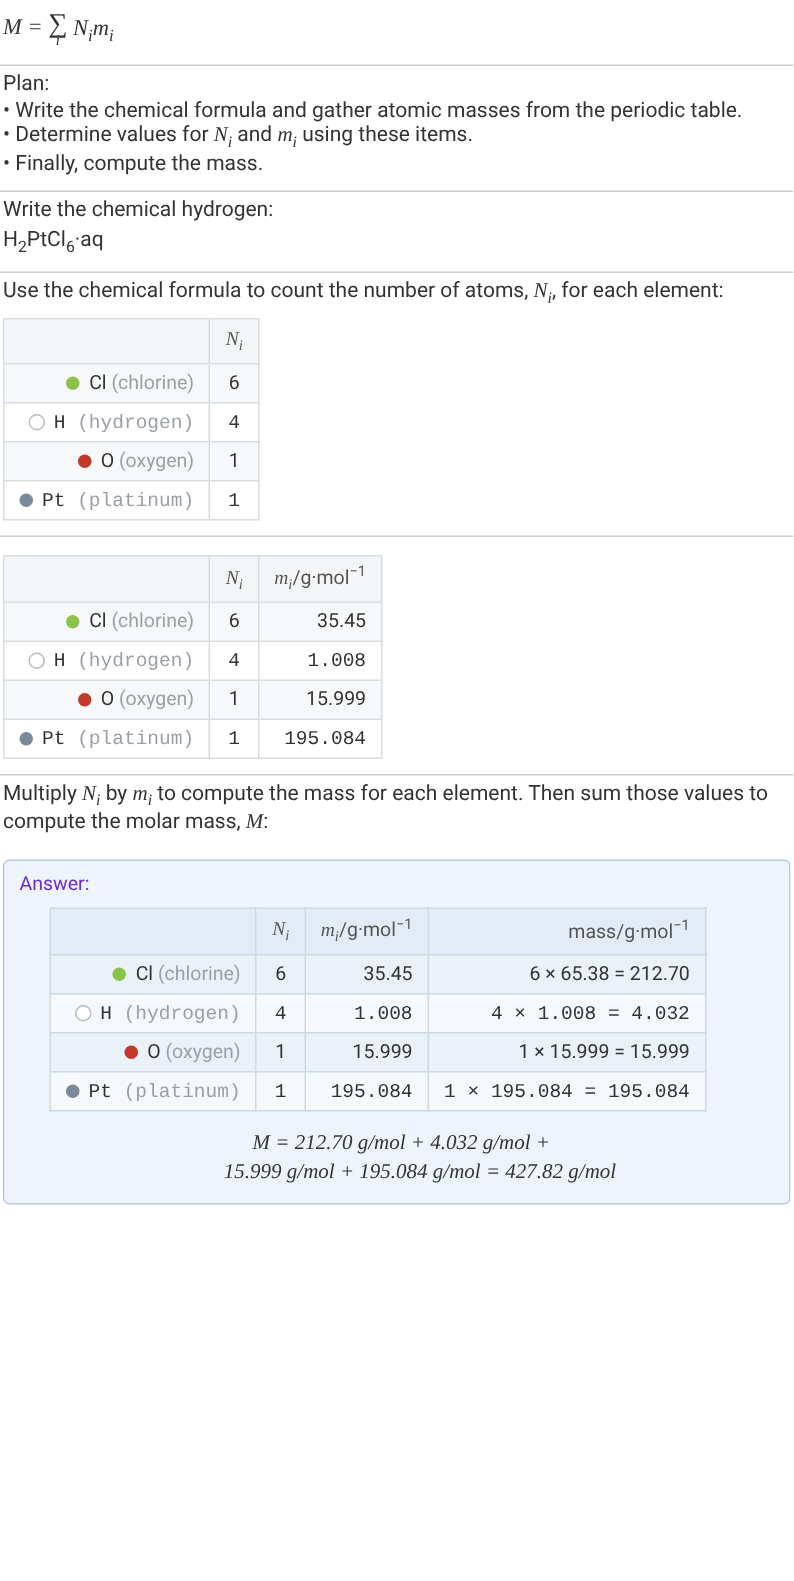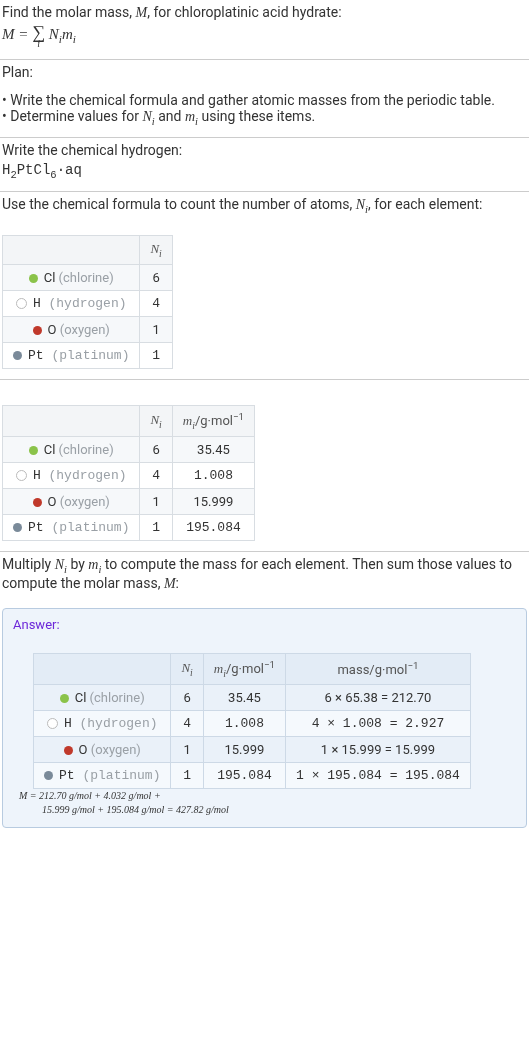--- a/index.html
+++ b/index.html
@@ -43,34 +43,34 @@
   sub, .sub {
     font-size: 0.75em;
     vertical-align: sub;
     font-style: italic;
   }
   sup {
     font-size: 0.75em;
     vertical-align: super;
   }
   .plan-list {
-    margin-top: 12px;
+    margin-top: 2px;
   }
   .plan-list .item {
     margin: 0;
   }
   table {
     border-collapse: collapse;
-    margin-top: 21px;
+    margin-top: 8px;
     padding-left: 20px;
   }
   th, td {
     border: 1px solid #d8dde2;
     padding: 5px 10px;
-    text-align: center;
+    text-align: right;
     font-size: 13px;
     font-weight: normal;
   }
   th {
     background: #f3f5f7;
     color: #555;
   }
   tr.stripe td { background: #f6f8fa; }
   tr.plain td { background: #fff; font-family: Liberation Mono, monospace; }
   td.num, th.num { text-align: center; }
@@ -94,57 +94,57 @@
   .answer-title {
     color: #6d28d9;
     font-size: 13px;
     margin-bottom: 6px;
   }
   .answer-box table th { background: #e3ecf6; border-color:#cdd9e6;}
   .answer-box table td { border-color:#cdd9e6;}
   .answer-box tr.stripe td { background: #eaf1f9; }
   .answer-box tr.plain td { background: #f5f9fd; }
   .final-mass {
+    margin-top: 12px;
     font-family: "Times New Roman", serif;
     font-style: italic;
-    font-size: 10px;
+    font-size: 14px;
     padding-left: 24px;
     text-indent: -18px;
     line-height: 1.4;
+    text-align: center;
   }
   .it { font-style: italic; font-family:"Times New Roman",serif;}
   .chem { font-family: inherit; }
 </style>
 </head>
 <body>
 
 <div class="section">
-  <div>
-    Find the molar mass, <span class="it">M</span>, for chloroplatinic acid hydrate:
-  </div>
   <div class="formula-line">
     <span class="it">M</span> = 
     <span class="sum"><span class="sigma">∑</span><span class="idx">i</span></span>
     <span class="it">N<sub>i</sub>m<sub>i</sub></span>
   </div>
 </div>
 <hr class="hr">
 
 <div class="section">
   <div>Plan:</div>
   <div class="plan-list">
     <div class="item">• Write the chemical formula and gather atomic masses from the periodic table.</div>
     <div class="item">• Determine values for <span class="it">N<sub>i</sub></span> and <span class="it">m<sub>i</sub></span> using these items.</div>
+    <div class="item">• Finally, compute the mass.</div>
   </div>
 </div>
 <hr class="hr">
 
 <div class="section">
   <div>Write the chemical hydrogen:</div>
-  <div class="chem" style="margin-top:4px;font-family:Liberation Mono, monospace;">
+  <div class="chem" style="margin-top:4px;">
     H<sub style="font-style:normal">2</sub>PtCl<sub style="font-style:normal">6</sub>·aq
   </div>
 </div>
 <hr class="hr">
 
 <div class="section">
   <div>
     Use the chemical formula to count the number of atoms, <span class="it">N<sub>i</sub></span>, for each element:
   </div>
   <table>
@@ -232,21 +232,21 @@
         <tr class="stripe">
           <td><span class="dot" style="background:#8bc34a;"></span><span class="el-name">Cl</span> <span class="el-full">(chlorine)</span></td>
           <td class="num">6</td>
           <td>35.45</td>
           <td>6 × 65.38 = 212.70</td>
         </tr>
         <tr class="plain">
           <td><span class="dot" style="background:#ffffff;border:1px solid #bbb;"></span><span class="el-name">H</span> <span class="el-full">(hydrogen)</span></td>
           <td class="num">4</td>
           <td>1.008</td>
-          <td>4 × 1.008 = 2.927</td>
+          <td>4 × 1.008 = 4.032</td>
         </tr>
         <tr class="stripe">
           <td><span class="dot" style="background:#c0392b;"></span><span class="el-name">O</span> <span class="el-full">(oxygen)</span></td>
           <td class="num">1</td>
           <td>15.999</td>
           <td>1 × 15.999 = 15.999</td>
         </tr>
         <tr class="plain">
           <td><span class="dot" style="background:#7a8a99;"></span><span class="el-name">Pt</span> <span class="el-full">(platinum)</span></td>
           <td class="num">1</td>

